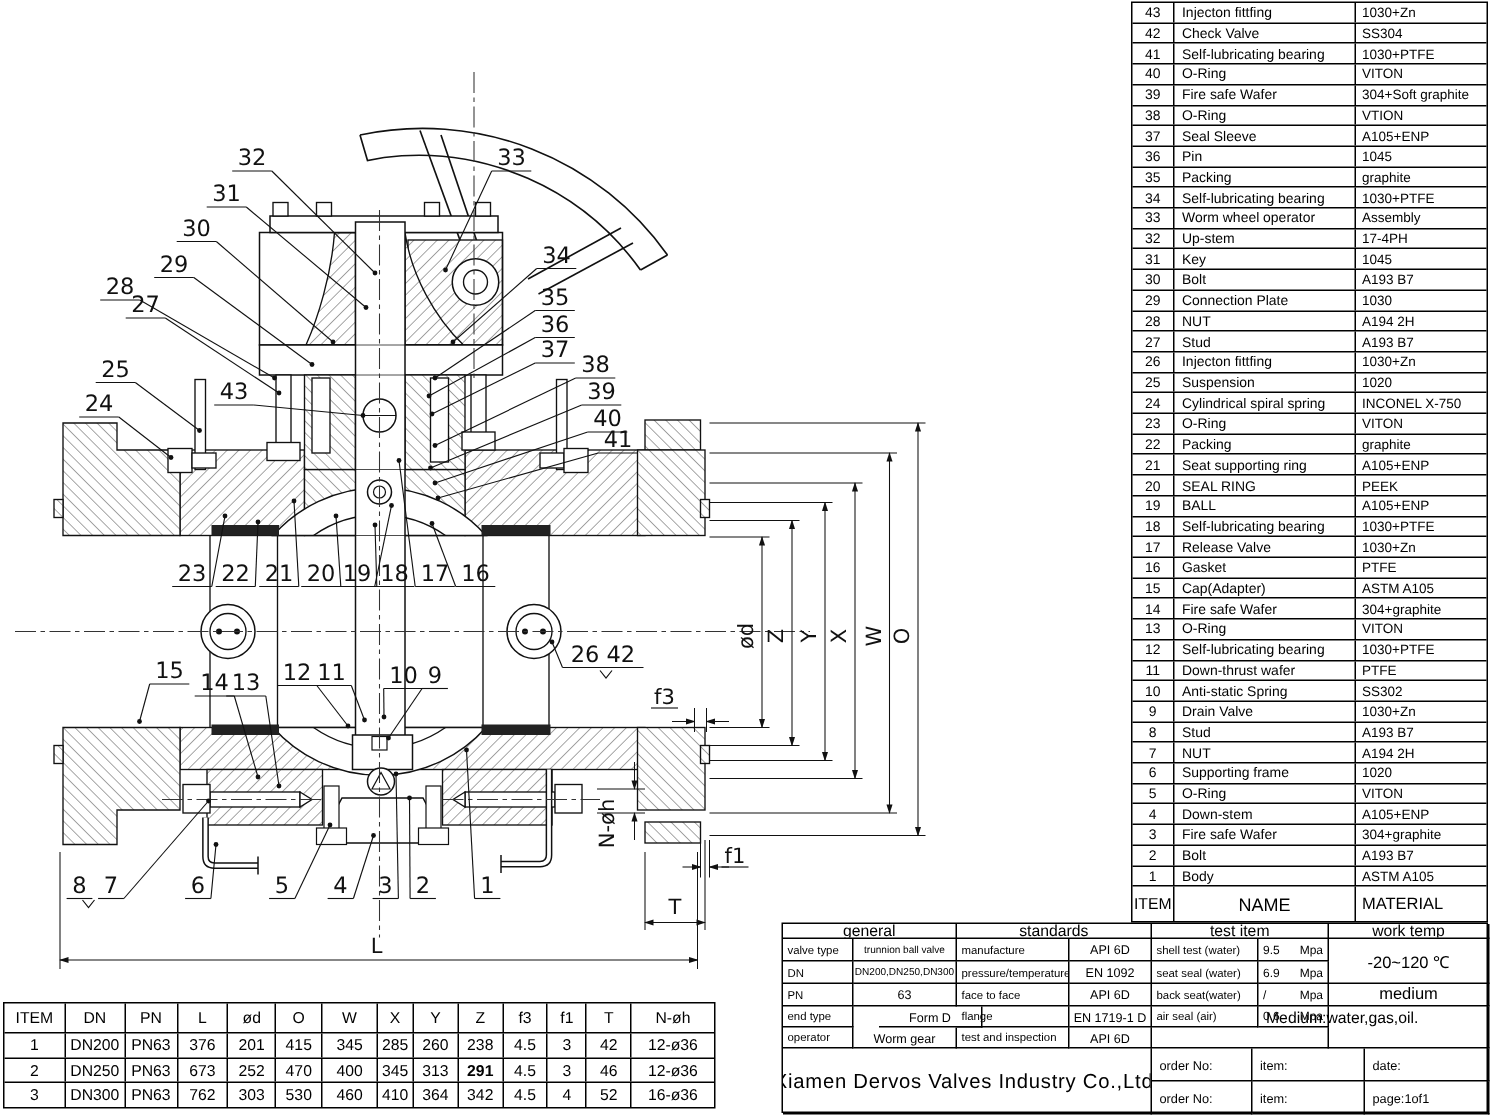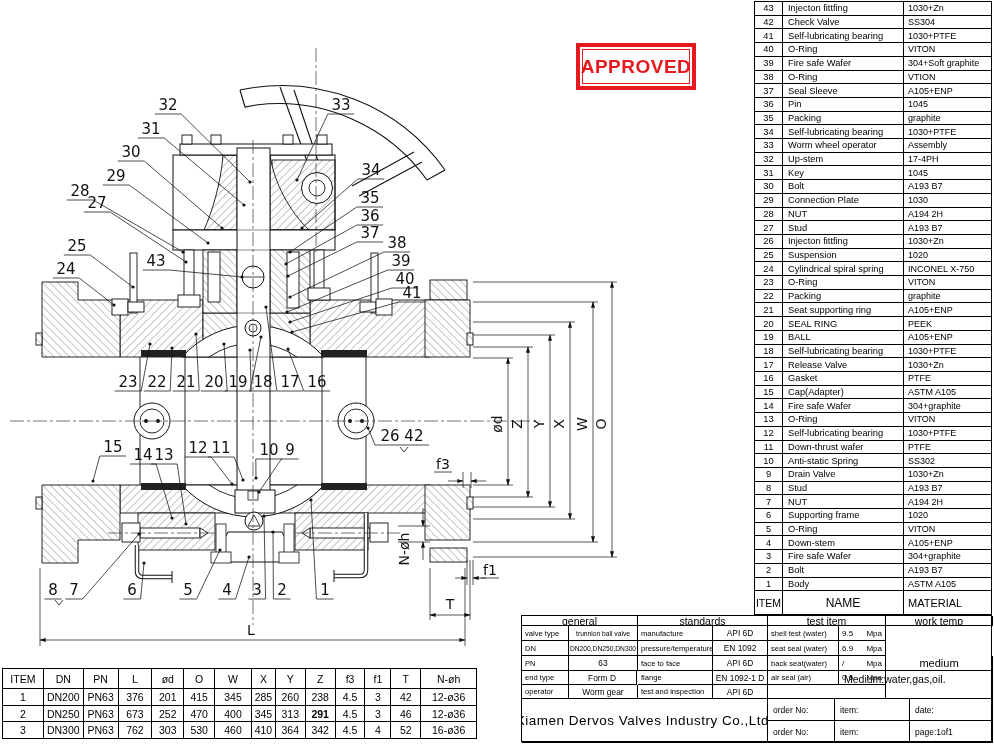--- a/index.html
+++ b/index.html
@@ -421,25 +421,20 @@
         <text x="409" y="549" font-size="14" font-family="DejaVu Sans, sans-serif" fill="#111" text-anchor="middle" transform="rotate(-90 409 549)">N-øh</text>
         <text x="502" y="424" font-size="14" font-family="DejaVu Sans, sans-serif" fill="#111" text-anchor="middle" transform="rotate(-90 502 424)">ød</text>
         <text x="522" y="424" font-size="14" font-family="DejaVu Sans, sans-serif" fill="#111" text-anchor="middle" transform="rotate(-90 522 424)">Z</text>
         <text x="544" y="424" font-size="14" font-family="DejaVu Sans, sans-serif" fill="#111" text-anchor="middle" transform="rotate(-90 544 424)">Y</text>
         <text x="564" y="424" font-size="14" font-family="DejaVu Sans, sans-serif" fill="#111" text-anchor="middle" transform="rotate(-90 564 424)">X</text>
         <text x="587" y="424" font-size="14" font-family="DejaVu Sans, sans-serif" fill="#111" text-anchor="middle" transform="rotate(-90 587 424)">W</text>
         <text x="606" y="424" font-size="14" font-family="DejaVu Sans, sans-serif" fill="#111" text-anchor="middle" transform="rotate(-90 606 424)">O</text>
       </g>
   </svg>
 
-  <div id="stamp">
-    <div class="inner">
-      <span>APPROVED</span>
-    </div>
-  </div>
 
   <div id="parts-table">
     <div id="parts-rows">
         <div class="pt-row">
           <div class="pt-c pt-item">43</div>
           <div class="pt-c pt-name">Injecton fittfing</div>
           <div class="pt-c pt-mat">1030+Zn</div>
         </div>
         <div class="pt-row">
           <div class="pt-c pt-item">42</div>
@@ -758,35 +753,36 @@
       <div class="tb-cell tb-label" style="left: 116px; top: 40px; width: 75px; height: 15px;">face to face</div>
       <div class="tb-cell tb-val" style="left: 191px; top: 40px; width: 55px; height: 15px;">API 6D</div>
       <div class="tb-cell tb-label" style="left: 246px; top: 40px; width: 71px; height: 15px;">back seat(water)</div>
       <div class="tb-cell " style="left: 317px; top: 40px; width: 47px; height: 15px;">
         <div class="tb-unit">
           <span>/</span>
           <span>Mpa</span>
         </div>
       </div>
       <div class="tb-cell tb-label" style="left: 0px; top: 55px; width: 47px; height: 14px;">end type</div>
-      <div class="tb-cell tb-val" style="left: 46px; top: 55px; width: 69px; height: 14px;">Form D</div>
+      <div class="tb-cell tb-val" style="left: 64px; top: 55px; width: 69px; height: 14px;">Form D</div>
       <div class="tb-cell tb-label" style="left: 116px; top: 55px; width: 75px; height: 14px;">flange</div>
-      <div class="tb-cell tb-val" style="left: 191px; top: 55px; width: 55px; height: 14px;">EN 1092-1 D</div>
+      <div class="tb-cell tb-val" style="left: 191px; top: 55px; width: 55px; height: 14px;">EN 1719-1 D</div>
       <div class="tb-cell tb-label" style="left: 246px; top: 55px; width: 71px; height: 14px;">air seal (air)</div>
       <div class="tb-cell " style="left: 317px; top: 55px; width: 47px; height: 14px;">
         <div class="tb-unit">
           <span>0.6</span>
           <span>Mpa</span>
         </div>
       </div>
       <div class="tb-cell tb-label" style="left: 0px; top: 69px; width: 47px; height: 14px;">operator</div>
       <div class="tb-cell tb-val" style="left: 47px; top: 69px; width: 69px; height: 14px;">Worm gear</div>
       <div class="tb-cell tb-label" style="left: 116px; top: 69px; width: 75px; height: 14px;">test and inspection</div>
       <div class="tb-cell tb-val" style="left: 191px; top: 69px; width: 55px; height: 14px;">API 6D</div>
       <div class="tb-cell " style="left: 246px; top: 69px; width: 118px; height: 14px;"></div>
+      <div class="tb-cell tb-temp" style="left: 364px; top: 10px; width: 107px; height: 30px;">-20~120 ℃</div>
       <div class="tb-cell tb-medium" style="left: 364px; top: 40px; width: 107px; height: 15px;">medium</div>
       <div class="tb-cell " style="left: 364px; top: 55px; width: 107px; height: 28px;"></div>
       <div class="tb-cell tb-company" style="left: 0px; top: 83px; width: 246px; height: 44px;">Xiamen Dervos Valves  Industry  Co.,Ltd.</div>
       <div class="tb-cell tb-order" style="left: 246px; top: 83px; width: 67px; height: 22px;">order No:</div>
       <div class="tb-cell tb-order" style="left: 313px; top: 83px; width: 75px; height: 22px;">item:</div>
       <div class="tb-cell tb-order" style="left: 388px; top: 83px; width: 83px; height: 22px;">date:</div>
       <div class="tb-cell tb-order" style="left: 246px; top: 105px; width: 67px; height: 22px;">order No:</div>
       <div class="tb-cell tb-order" style="left: 313px; top: 105px; width: 75px; height: 22px;">item:</div>
       <div class="tb-cell tb-order" style="left: 388px; top: 105px; width: 83px; height: 22px;">page:1of1</div>
       <div class="tb-note">Medium:water,gas,oil.</div>

